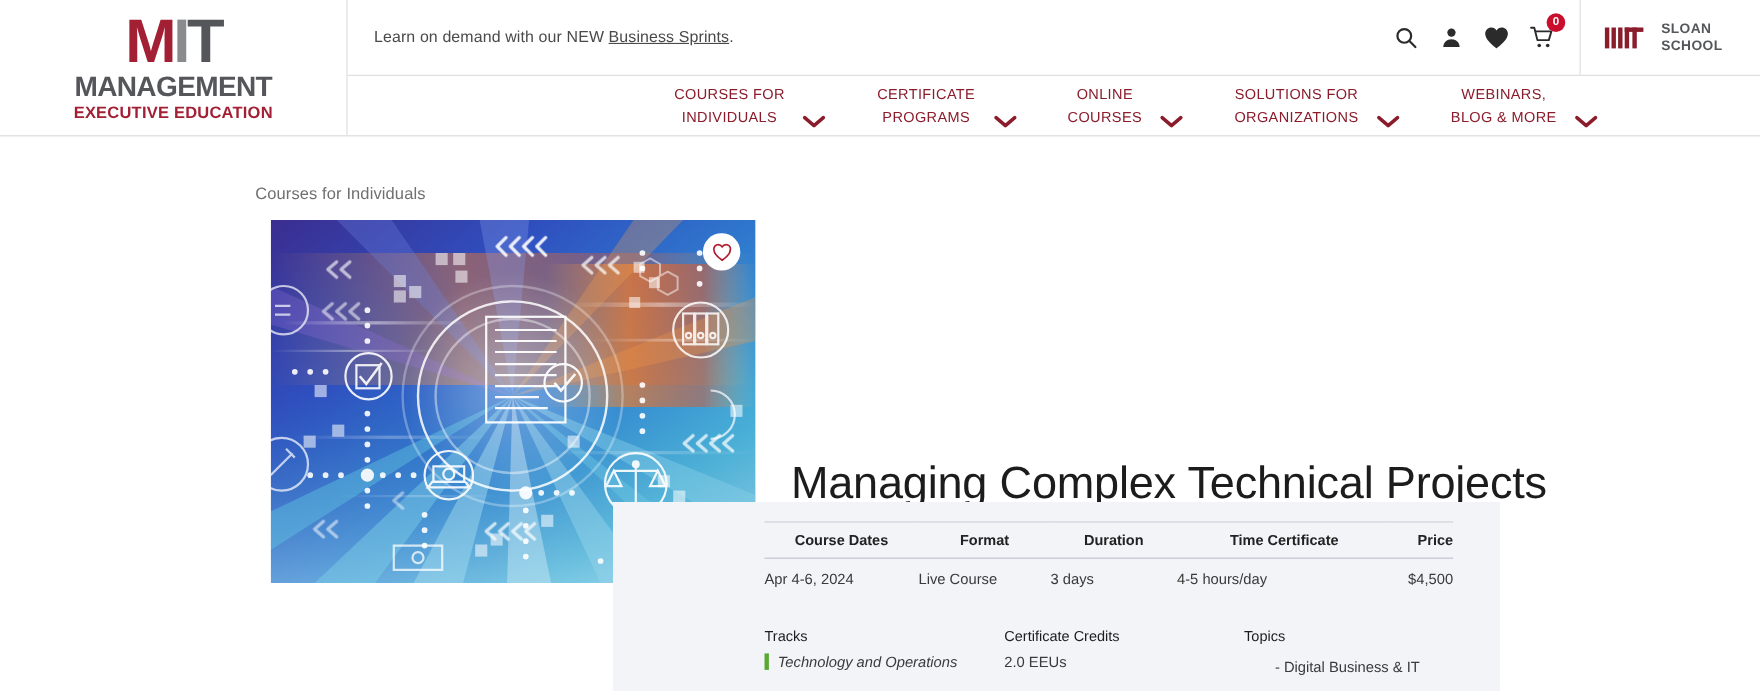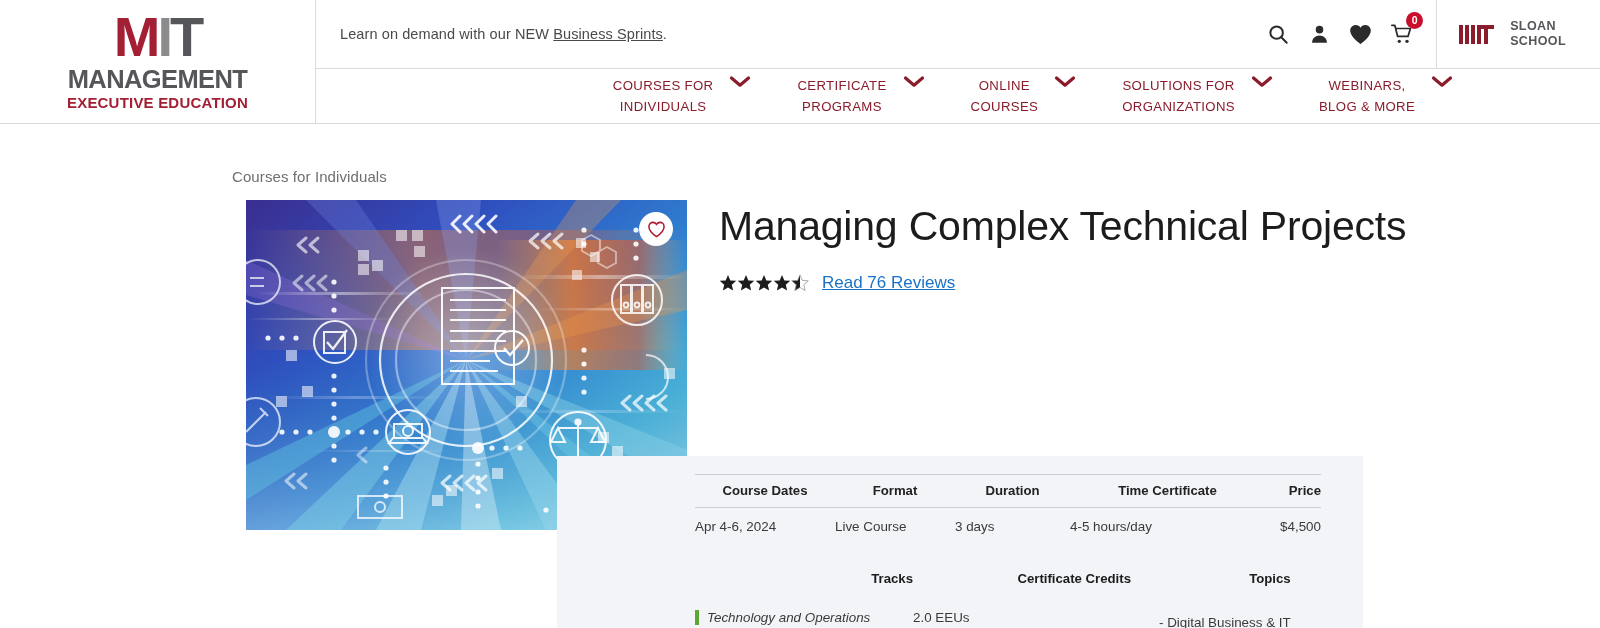--- a/index.html
+++ b/index.html
@@ -129,21 +129,21 @@
   .mainnav {
     flex: 1;
     display: flex;
     align-items: center;
     justify-content: center;
     gap: 0;
     padding-left: 150px;
   }
   .nav-item {
     display: flex;
-    align-items: flex-start;
+    align-items: flex-end;
     gap: 16px;
     padding: 0 23px;
     cursor: pointer;
   }
   .nav-label {
     font-size: 13.2px;
     color: #8a1c2b;
     text-align: center;
     line-height: 1.6;
     letter-spacing: 0.35px;
@@ -153,21 +153,21 @@
 
   
   .content { position: relative; padding-left: 232px; padding-top: 44px; }
   .breadcrumb {
     font-size: 15px;
     color: #6f6f6f;
     margin-bottom: 15px;
     letter-spacing: 0.1px;
   }
 
-  .hero-row { display: flex; align-items: flex-start; padding-left: 14px; }
+  .hero-row { display: flex; align-items: flex-end; padding-left: 14px; }
 
   .course-img-wrap {
     position: relative;
     width: 441px; height: 330px;
     flex: 0 0 441px;
     overflow: hidden;
   }
   .course-img { position: absolute; inset: 0; }
   .fav-btn {
     position: absolute;
@@ -226,24 +226,23 @@
     padding: 11px 0 0 0;
   }
   .dtable th.price-col, .dtable td.price-col { text-align: right; }
 
   .meta-row { display: flex; margin-top: 37px; }
   .meta-col { flex: 0 0 auto; }
   .meta-col.tracks { width: 218px; }
   .meta-col.credits { width: 218px; }
   .meta-head {
     font-size: 13.2px;
-    font-weight: bold;
+    font-weight: normal;
     color: #1c1c1c;
-    margin-bottom: 24px;
-    text-align: right;
+    margin-bottom: 8px;
   }
   .track-item { display: flex; align-items: center; gap: 8px; font-style: italic; }
   .track-bar { width: 4px; height: 15px; background: #5aa832; flex: 0 0 4px; }
   .track-label { font-size: 13.4px; color: #3a3a3a; }
   .credits-val { font-size: 13.4px; color: #3a3a3a; }
   .topic-item { font-size: 13.4px; color: #3a3a3a; line-height: 2.0; margin-left: 28px; }
 </style>
 </head>
 <body>
 

